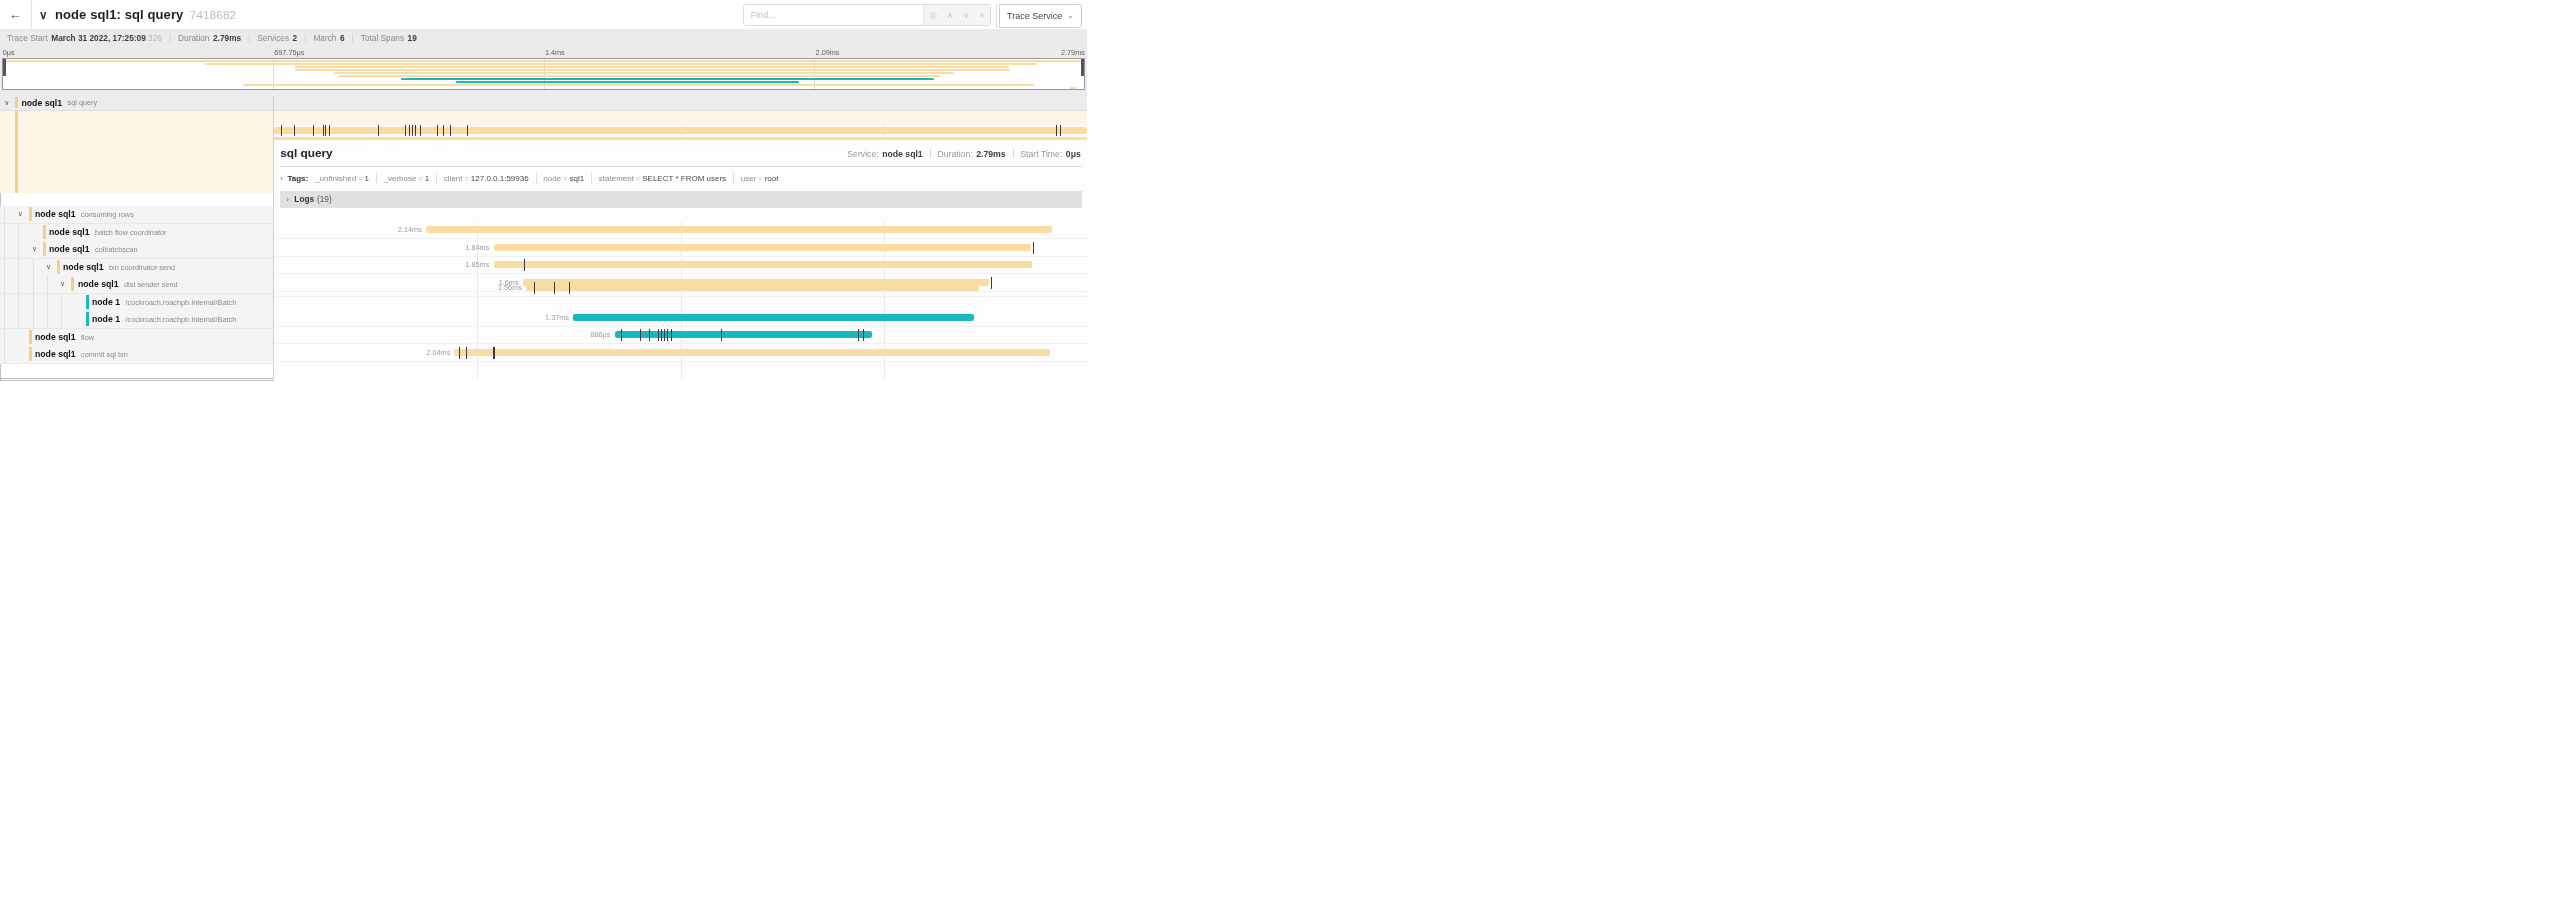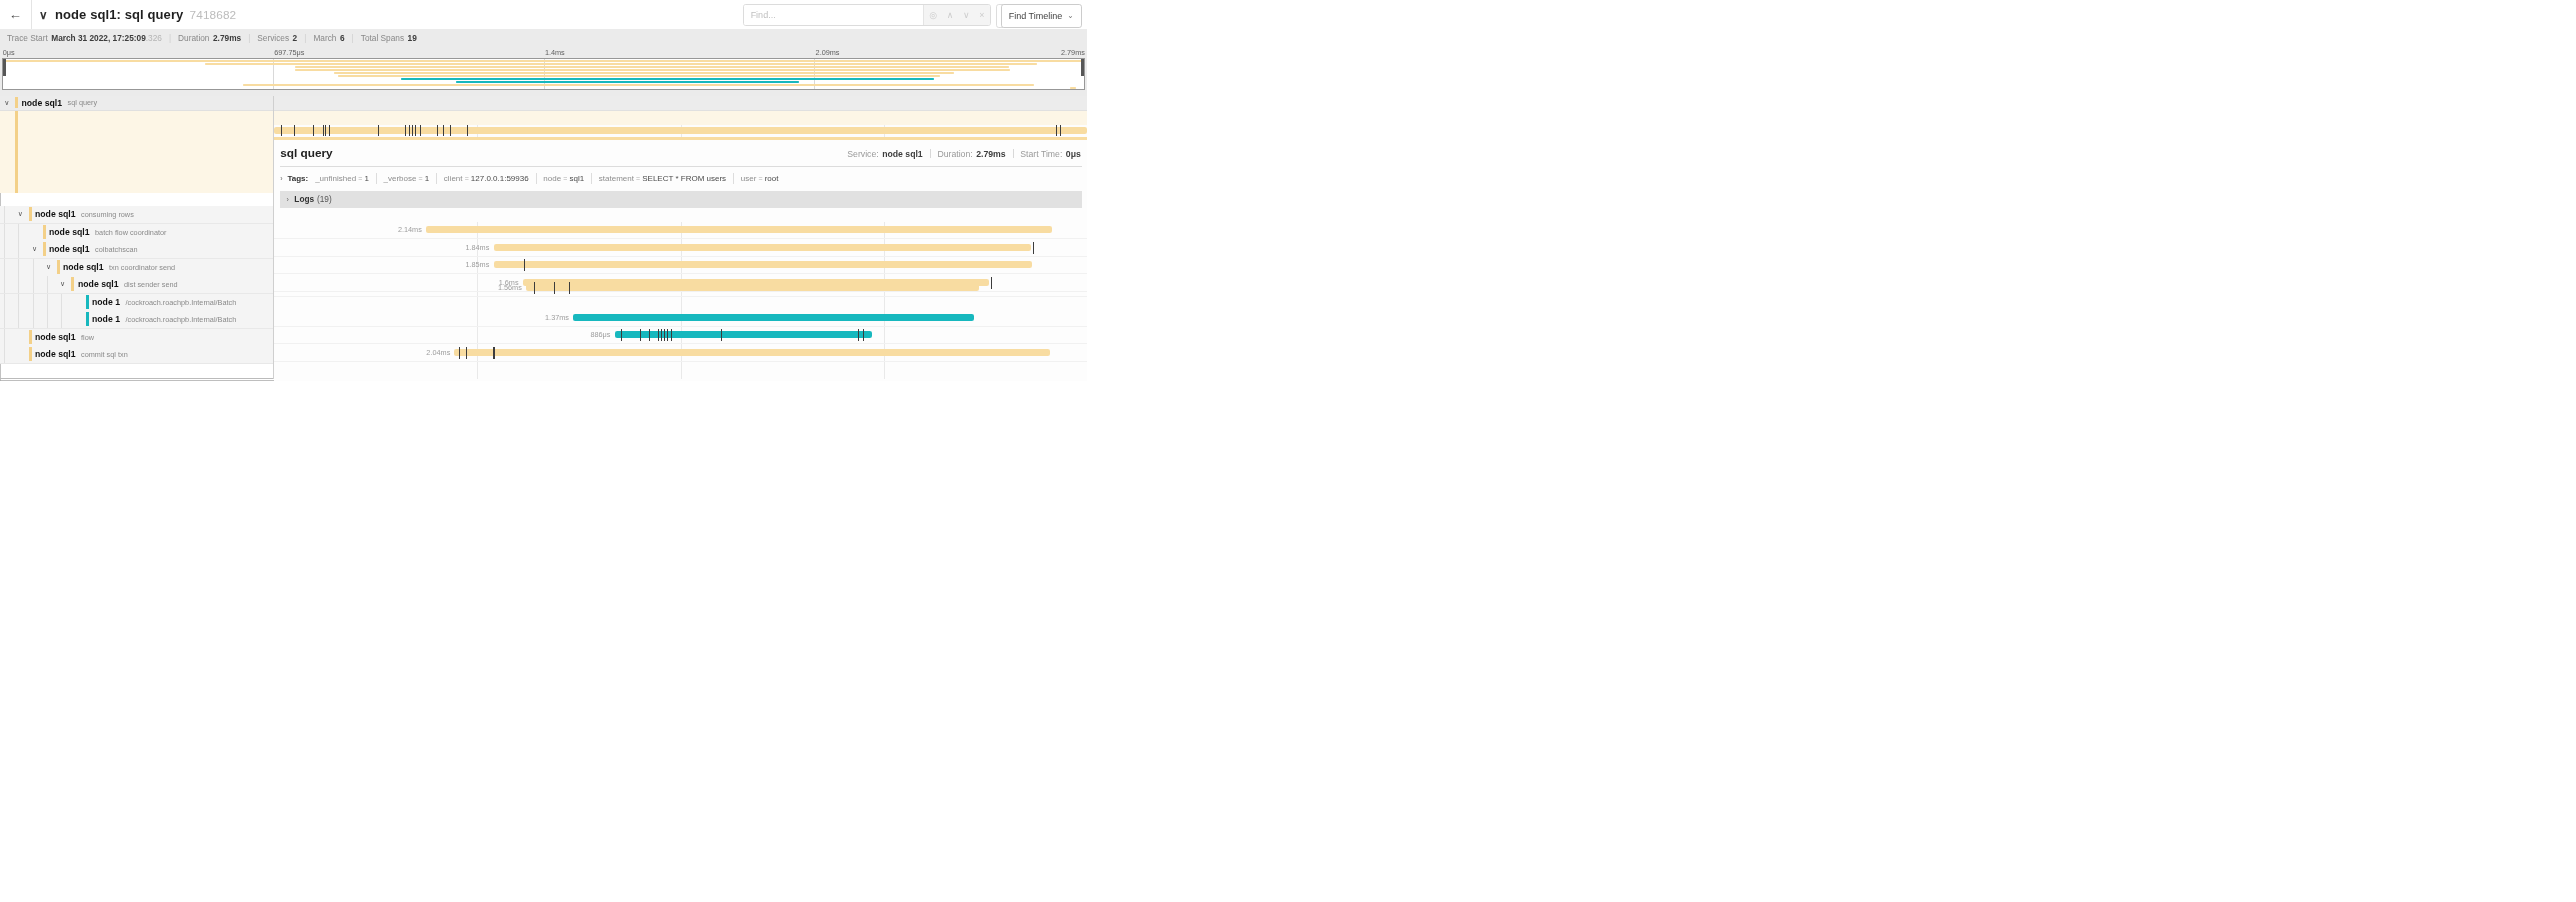--- a/index.html
+++ b/index.html
@@ -112,21 +112,21 @@
       <input placeholder="Find..." style="">
       <div class="findbtns">
         <span>◎</span>
         <span>∧</span>
         <span>∨</span>
         <span>×</span>
       </div>
     </div>
     <div class="kbd-btn">⌘</div>
     <div class="view-btn">
-      <span>Find Timeline</span>
+      <span>Trace Service</span>
       <span class="chev">⌄</span>
     </div>
   </div>
 
   <div class="tracebar">
       <span class="tb-item"><span>Trace Start</span><b>March 31 2022, 17:25:09</b><span class="tb-suffix">.326</span></span>
       <span class="tb-sep">|</span>
       <span class="tb-item"><span>Duration</span><b>2.79ms</b></span>
       <span class="tb-sep">|</span>
       <span class="tb-item"><span>Services</span><b>2</b></span>

